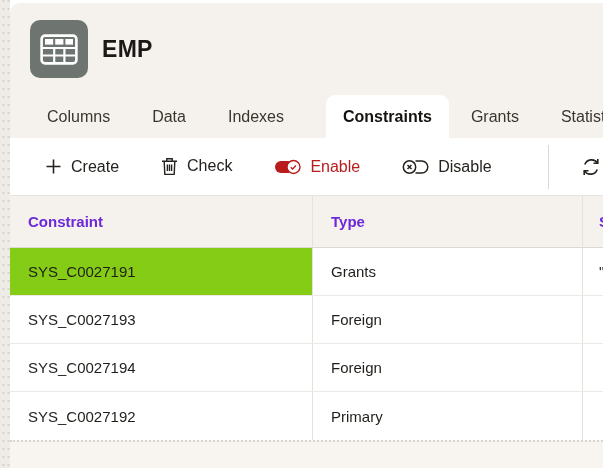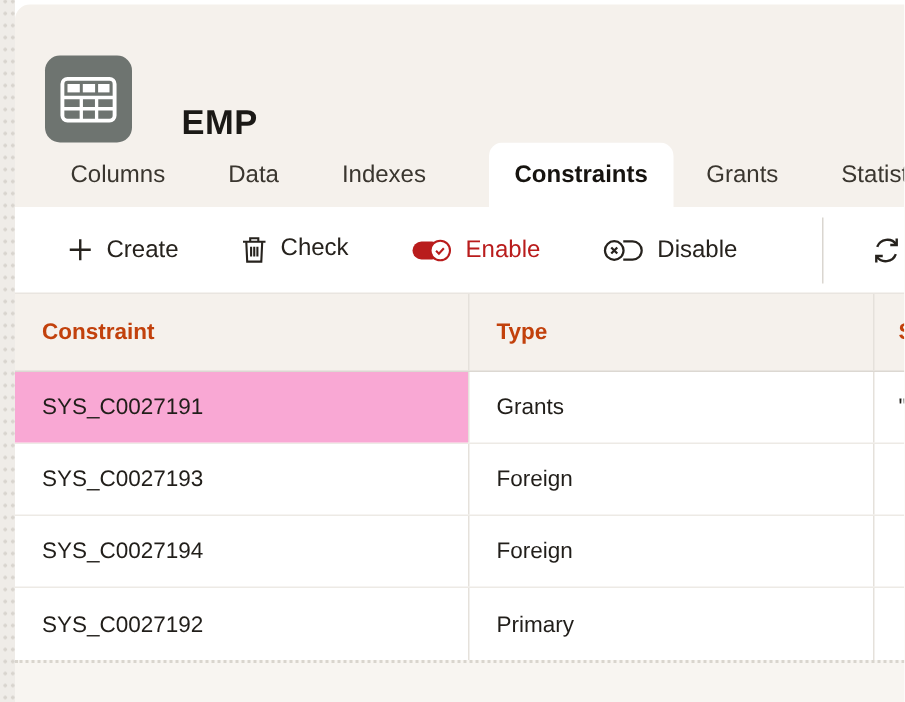--- a/index.html
+++ b/index.html
@@ -18,21 +18,21 @@
     background-size:5px 8px; background-position:1px 5px;
     cursor:col-resize;
   }
   
   .panel {
     position:absolute; left:10px; top:3px; width:593px; height:465px;
     background:#f5f1ec; border-top-left-radius:10px;
     display:flex; flex-direction:column; overflow:hidden;
   }
   
-  .hd { flex:none; height:92px; display:flex; align-items:flex-end; padding-left:20px;gap:19px; }
+  .hd { flex:none; height:92px; display:flex; align-items:center; padding-left:20px; }
   .obj-icon {
     width:58px; height:58px; border-radius:10px; background:#6e7470;
     display:flex; align-items:center; justify-content:center; flex:none;
   }
   .title { font-size:23px; font-weight:700; letter-spacing:.3px; color:#1b1916; margin:0 0 0 14px; }
   
   .tabs {
     flex:none; height:43px; display:flex; align-items:stretch;
     padding-left:37px; font-size:16px; color:#3a362f; white-space:nowrap; overflow:hidden;
   }
@@ -52,32 +52,32 @@
     display:flex; gap:9px; background:none; border:none;
     padding:0; font:inherit; color:inherit; cursor:pointer; white-space:nowrap;
   }
   .tb-btn.disabled { color:#b91c1c; cursor:default; }
   .tb-icon { display:flex; align-items:center; }
   .tb-sep { width:1px; height:44px; background:#dad6d0; margin-left:14px; margin-right:12px; flex:none; }
   
   .thead {
     flex:none; height:52px; display:flex; align-items:center;
     background:#f5f1ec; border-bottom:1px solid #dcd8d2;
-    font-weight:700; font-size:15px; color:#c2410c;
+    font-weight:700; font-size:15px; color:#6d28d9;
   }
   .cell { padding-left:18px; display:flex; align-items:center; height:100%; white-space:nowrap; overflow:hidden; }
   .c1 { width:302px; flex:none; }
   .c2 { width:270px; flex:none; border-left:1px solid #e5e1db; }
   .c3 { flex:1; min-width:0; border-left:1px solid #e5e1db; padding-left:16px; }
   .trow {
     display:flex; align-items:stretch; height:48px; background:#ffffff;
     border-bottom:1px solid #edeae5; font-size:15px; color:#211e1a;
   }
   .trow:last-child { border-bottom:none; }
-  .cell.selected { background:#f9a8d4; }
+  .cell.selected { background:#84cc16; }
   .footer { flex:1; background:#f8f5f1; border-top:2px dotted #d9d5ce; }
   svg { display:block; }
 </style>
 </head>
 <body>
 
 <div class="gutter"></div>
 
 <div class="panel">
 

